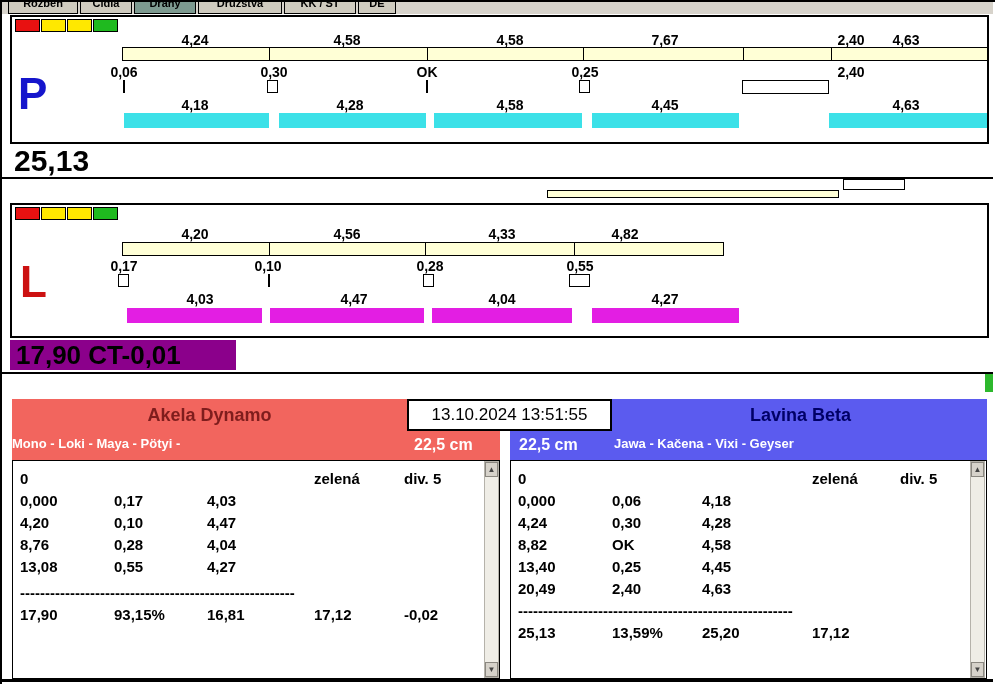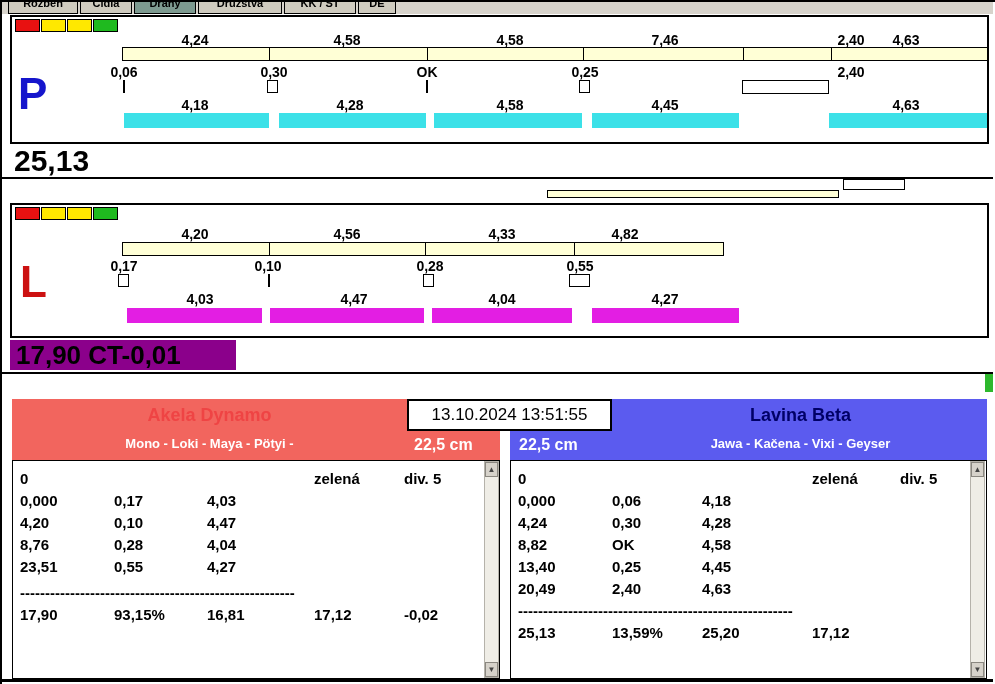--- a/index.html
+++ b/index.html
@@ -16,22 +16,22 @@
   .ytick{position:absolute;top:-1px;bottom:-1px;width:1px;background:#000;}
   .runbar{position:absolute;height:15px;}
   .cyan{background:#3ce1e8;}
   .magenta{background:#e31ee3;}
   .markbox{position:absolute;background:#fff;border:1px solid #000;}
   .marktick{position:absolute;width:2px;background:#000;}
   .lane-letter{position:absolute;font-weight:bold;font-size:44px;line-height:1;}
   .big-total{position:absolute;font-weight:bold;font-size:30px;color:#000;white-space:nowrap;}
   .hline{position:absolute;left:0;width:991px;height:2px;background:#000;}
   .header-block{position:absolute;height:61px;}
-  .team-name{position:absolute;font-size:18px;font-weight:bold;text-align:center;color:#ef4444;white-space:nowrap;}
-  .team-dogs{position:absolute;font-size:13px;font-weight:bold;text-align:center;color:#fff;white-space:nowrap;}
+  .team-name{position:absolute;font-size:18px;font-weight:bold;text-align:center;color:#7f1d1d;white-space:nowrap;}
+  .team-dogs{position:absolute;font-size:13px;font-weight:bold;text-align:left;color:#fff;white-space:nowrap;}
   .team-height{position:absolute;font-size:16px;font-weight:bold;color:#fff;white-space:nowrap;}
   .datebox{position:absolute;background:#fff;border:2px solid #000;font-size:17px;color:#000;text-align:center;line-height:28px;}
   .results{position:absolute;background:#fff;border:1px solid #000;}
   .cell{position:absolute;font-size:15px;font-weight:bold;color:#000;white-space:nowrap;}
   .scrollbar{position:absolute;width:15px;background:#efede6;border:1px solid #b5b2aa;}
   .scrollbtn{position:absolute;left:0;width:13px;height:15px;background:#d6d2ca;border:1px solid #8a8780;font-size:8px;line-height:13px;text-align:center;color:#444;}
   .bottombar{position:absolute;left:0;top:677px;width:991px;height:3px;background:#000;}
 </style>
 </head>
 <body>
@@ -51,21 +51,21 @@
     <div class="box" style="left:8px;top:13px;width:979px;height:129px"></div>
 
     <span class="light" style="left:13px;top:17px;background:#e81111"></span>
     <span class="light" style="left:39px;top:17px;background:#ffe800"></span>
     <span class="light" style="left:65px;top:17px;background:#ffe800"></span>
     <span class="light" style="left:91px;top:17px;background:#1fba1f"></span>
 
     <span class="num" style="left:169px;top:30px">4,24</span>
     <span class="num" style="left:321px;top:30px">4,58</span>
     <span class="num" style="left:484px;top:30px">4,58</span>
-    <span class="num" style="left:639px;top:30px">7,46</span>
+    <span class="num" style="left:639px;top:30px">7,67</span>
     <span class="num" style="left:825px;top:30px">2,40</span>
     <span class="num" style="left:880px;top:30px">4,63</span>
 
     <div class="ybar" style="left:120px;top:45px;width:866px;height:14px">
       <span class="ytick" style="left:146px"></span>
       <span class="ytick" style="left:304px"></span>
       <span class="ytick" style="left:460px"></span>
       <span class="ytick" style="left:620px"></span>
       <span class="ytick" style="left:708px"></span>
     </div>
@@ -177,21 +177,21 @@
     <span class="cell" style="left:205px;top:490px">4,03</span>
 
     <span class="cell" style="left:18px;top:512px">4,20</span>
     <span class="cell" style="left:112px;top:512px">0,10</span>
     <span class="cell" style="left:205px;top:512px">4,47</span>
 
     <span class="cell" style="left:18px;top:534px">8,76</span>
     <span class="cell" style="left:112px;top:534px">0,28</span>
     <span class="cell" style="left:205px;top:534px">4,04</span>
 
-    <span class="cell" style="left:18px;top:556px">23,51</span>
+    <span class="cell" style="left:18px;top:556px">13,08</span>
     <span class="cell" style="left:112px;top:556px">0,55</span>
     <span class="cell" style="left:205px;top:556px">4,27</span>
 
     <span class="cell" style="left:18px;top:582px">-------------------------------------------------------</span>
 
     <span class="cell" style="left:18px;top:604px">17,90</span>
     <span class="cell" style="left:112px;top:604px">93,15%</span>
     <span class="cell" style="left:205px;top:604px">16,81</span>
     <span class="cell" style="left:312px;top:604px">17,12</span>
     <span class="cell" style="left:402px;top:604px">-0,02</span>

